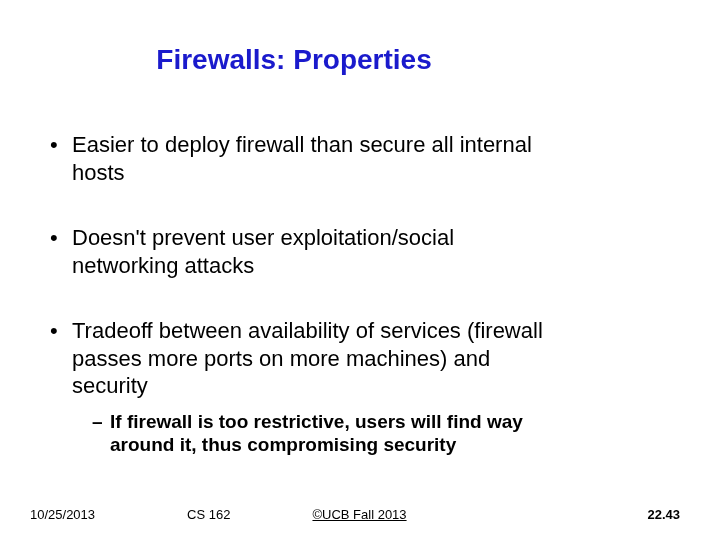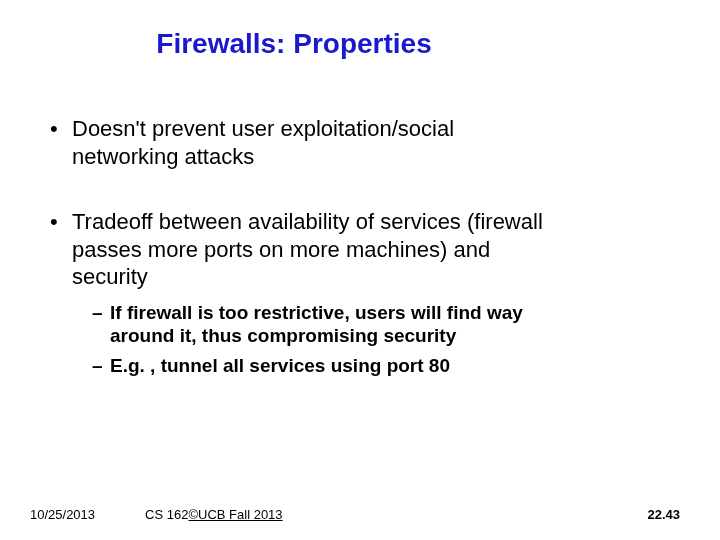--- a/index.html
+++ b/index.html
@@ -6,21 +6,21 @@
   html, body { width: 720px; height: 540px; }
   body {
     font-family: Arial, Helvetica, sans-serif;
     background: #ffffff;
     color: #000000;
     position: relative;
   }
   .slide {
     width: 588px;
     height: 540px;
-    padding: 20px 40px 0 40px;
+    padding: 36px 40px 0 40px;
     position: relative;
   }
   .title {
     text-align: center;
     font-size: 28px;
     font-weight: bold;
     color: #1a1acc;
     margin-top: 8px;
     margin-bottom: 55px;
   }
@@ -64,41 +64,42 @@
   .footer {
     position: absolute;
     bottom: 18px;
     left: 0;
     width: 720px;
     padding: 0 40px 0 30px;
     font-size: 13px;
     color: #000;
     display: flex;
     align-items: baseline;
+    gap: 42px;
   }
   .f-date   { flex: 0 0 auto; margin-right: 50px; }
   .f-auth   { flex: 0 0 auto; margin-right: 60px; }
-  .f-course { flex: 0 0 auto; }
+  .f-course { flex: 0 0 auto; margin-right: 40px; }
   .f-copy   { flex: 0 0 auto; text-decoration: underline; }
   .f-num    { margin-left: auto; font-weight: bold; }
 </style>
 </head>
 <body>
 
 <div class="slide">
 
   <h1 class="title">Firewalls: Properties</h1>
 
   <ul class="main">
+    <li>Easier to deploy firewall than secure all internal hosts</li>
     <li>Doesn't prevent user exploitation/social networking attacks</li>
     <li>
       <span>Tradeoff between availability of services (firewall passes more ports on more machines) and security</span>
       <ul class="sub">
         <li>If firewall is too restrictive, users will find way around it, thus compromising security</li>
-        <li>E.g. , tunnel all services using port 80</li>
       </ul>
     </li>
   </ul>
 
   <div class="footer">
     <span class="f-date">10/25/2013</span>
     <span class="f-course">CS 162</span>
     <span class="f-copy">©UCB Fall 2013</span>
     <span class="f-num">22.43</span>
   </div>

